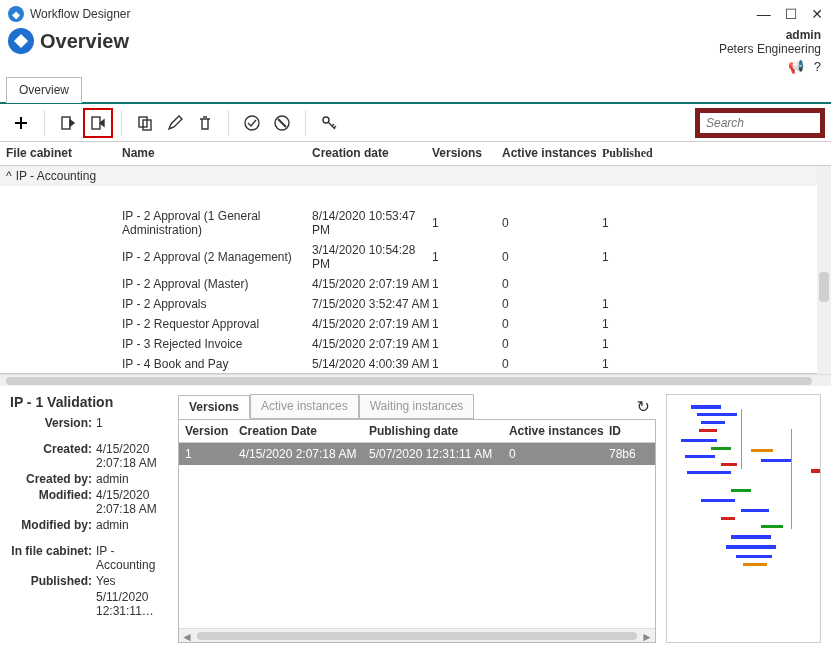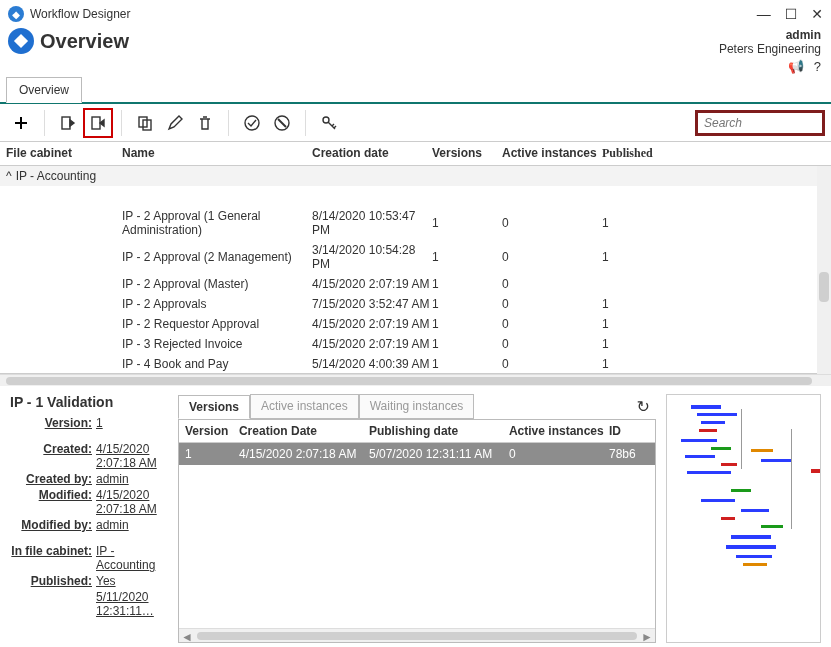--- a/index.html
+++ b/index.html
@@ -24,21 +24,21 @@
 .tabsrow { padding:0 6px; border-bottom:2px solid #0f766e; }
 .tab { display:inline-block; border:1px solid #bbb; border-bottom:1px solid #fff; padding:5px 12px; font-size:12px; position:relative; top:1px; background:#fff; }
 
 .toolbar { display:flex; align-items:center; border-bottom:1px solid #ccc; height:38px; padding:0 6px; }
 .toolbar .grp { display:flex; align-items:center; height:100%; }
 .toolbar .sep { width:1px; height:26px; background:#ddd; margin:0 8px; }
 .toolbar button { background:none; border:none; width:30px; height:30px; display:flex; align-items:center; justify-content:center; cursor:pointer; }
 .toolbar button svg { stroke:#333; fill:none; stroke-width:1.4; }
 .toolbar button.hl { border:2px solid #c00; }
 .toolbar .search { margin-left:auto; }
-.toolbar .search input { border:3px solid #7f1d1d; padding:3px 6px; width:130px; font-style:italic; color:#888; font-size:12px; }
+.toolbar .search input { border:5px solid #7f1d1d; padding:3px 6px; width:130px; font-style:italic; color:#888; font-size:12px; }
 
 .gridhead { display:flex; border-bottom:1px solid #ccc; font-weight:bold; font-size:12px; padding:4px 0 4px 6px; }
 .col-fc { width:116px; }
 .col-name { width:190px; }
 .col-cd { width:120px; }
 .col-ver { width:70px; }
 .col-ai { width:100px; }
 .col-pub { width:80px;font-family:Liberation Serif, serif; }
 
 .gridbody { height:208px; overflow-y:auto; overflow-x:auto; border-bottom:1px solid #ccc; position:relative;}
@@ -52,21 +52,21 @@
 .datarow .c3 { width:120px; }
 .datarow .c4 { width:70px; }
 .datarow .c5 { width:100px; }
 .datarow .c6 { width:80px; }
 .hscroll { height:12px; background:#f0f0f0; border-top:1px solid #ddd; position:relative;}
 .hscroll .thumb { position:absolute; left:6px; top:2px; height:8px; width:97%; background:#cfcfcf; border-radius:4px;}
 
 .details { display:flex; flex:1; padding:8px 10px 4px 10px; gap:10px; overflow:hidden;}
 .details-left { width:196px; font-size:12px; }
 .dl-title { font-weight:bold; font-size:14px; margin-bottom:6px;}
-.dl-row { display:flex; margin-bottom:2px;text-decoration:underline; }
+.dl-row { display:flex; margin-bottom:2px; }
 .dl-label { width:86px; text-align:right; font-weight:bold; padding-right:4px;}
 .dl-val { flex:1; }
 .dl-gap { height:10px; }
 
 .details-mid { flex:1; display:flex; flex-direction:column; }
 .mid-top { display:flex; align-items:center; }
 .subtabs { display:flex; border-bottom:1px solid #bbb; }
 .subtab { border:1px solid #bbb; border-bottom:none; padding:4px 10px; font-size:12px; color:#999; background:#fafafa; cursor:pointer;}
 .subtab.active { font-weight:bold; color:#333; background:#fff; border-bottom:1px solid #fff; position:relative; top:1px;}
 .refresh { margin-left:auto; font-size:16px; cursor:pointer; padding:0 6px;}

